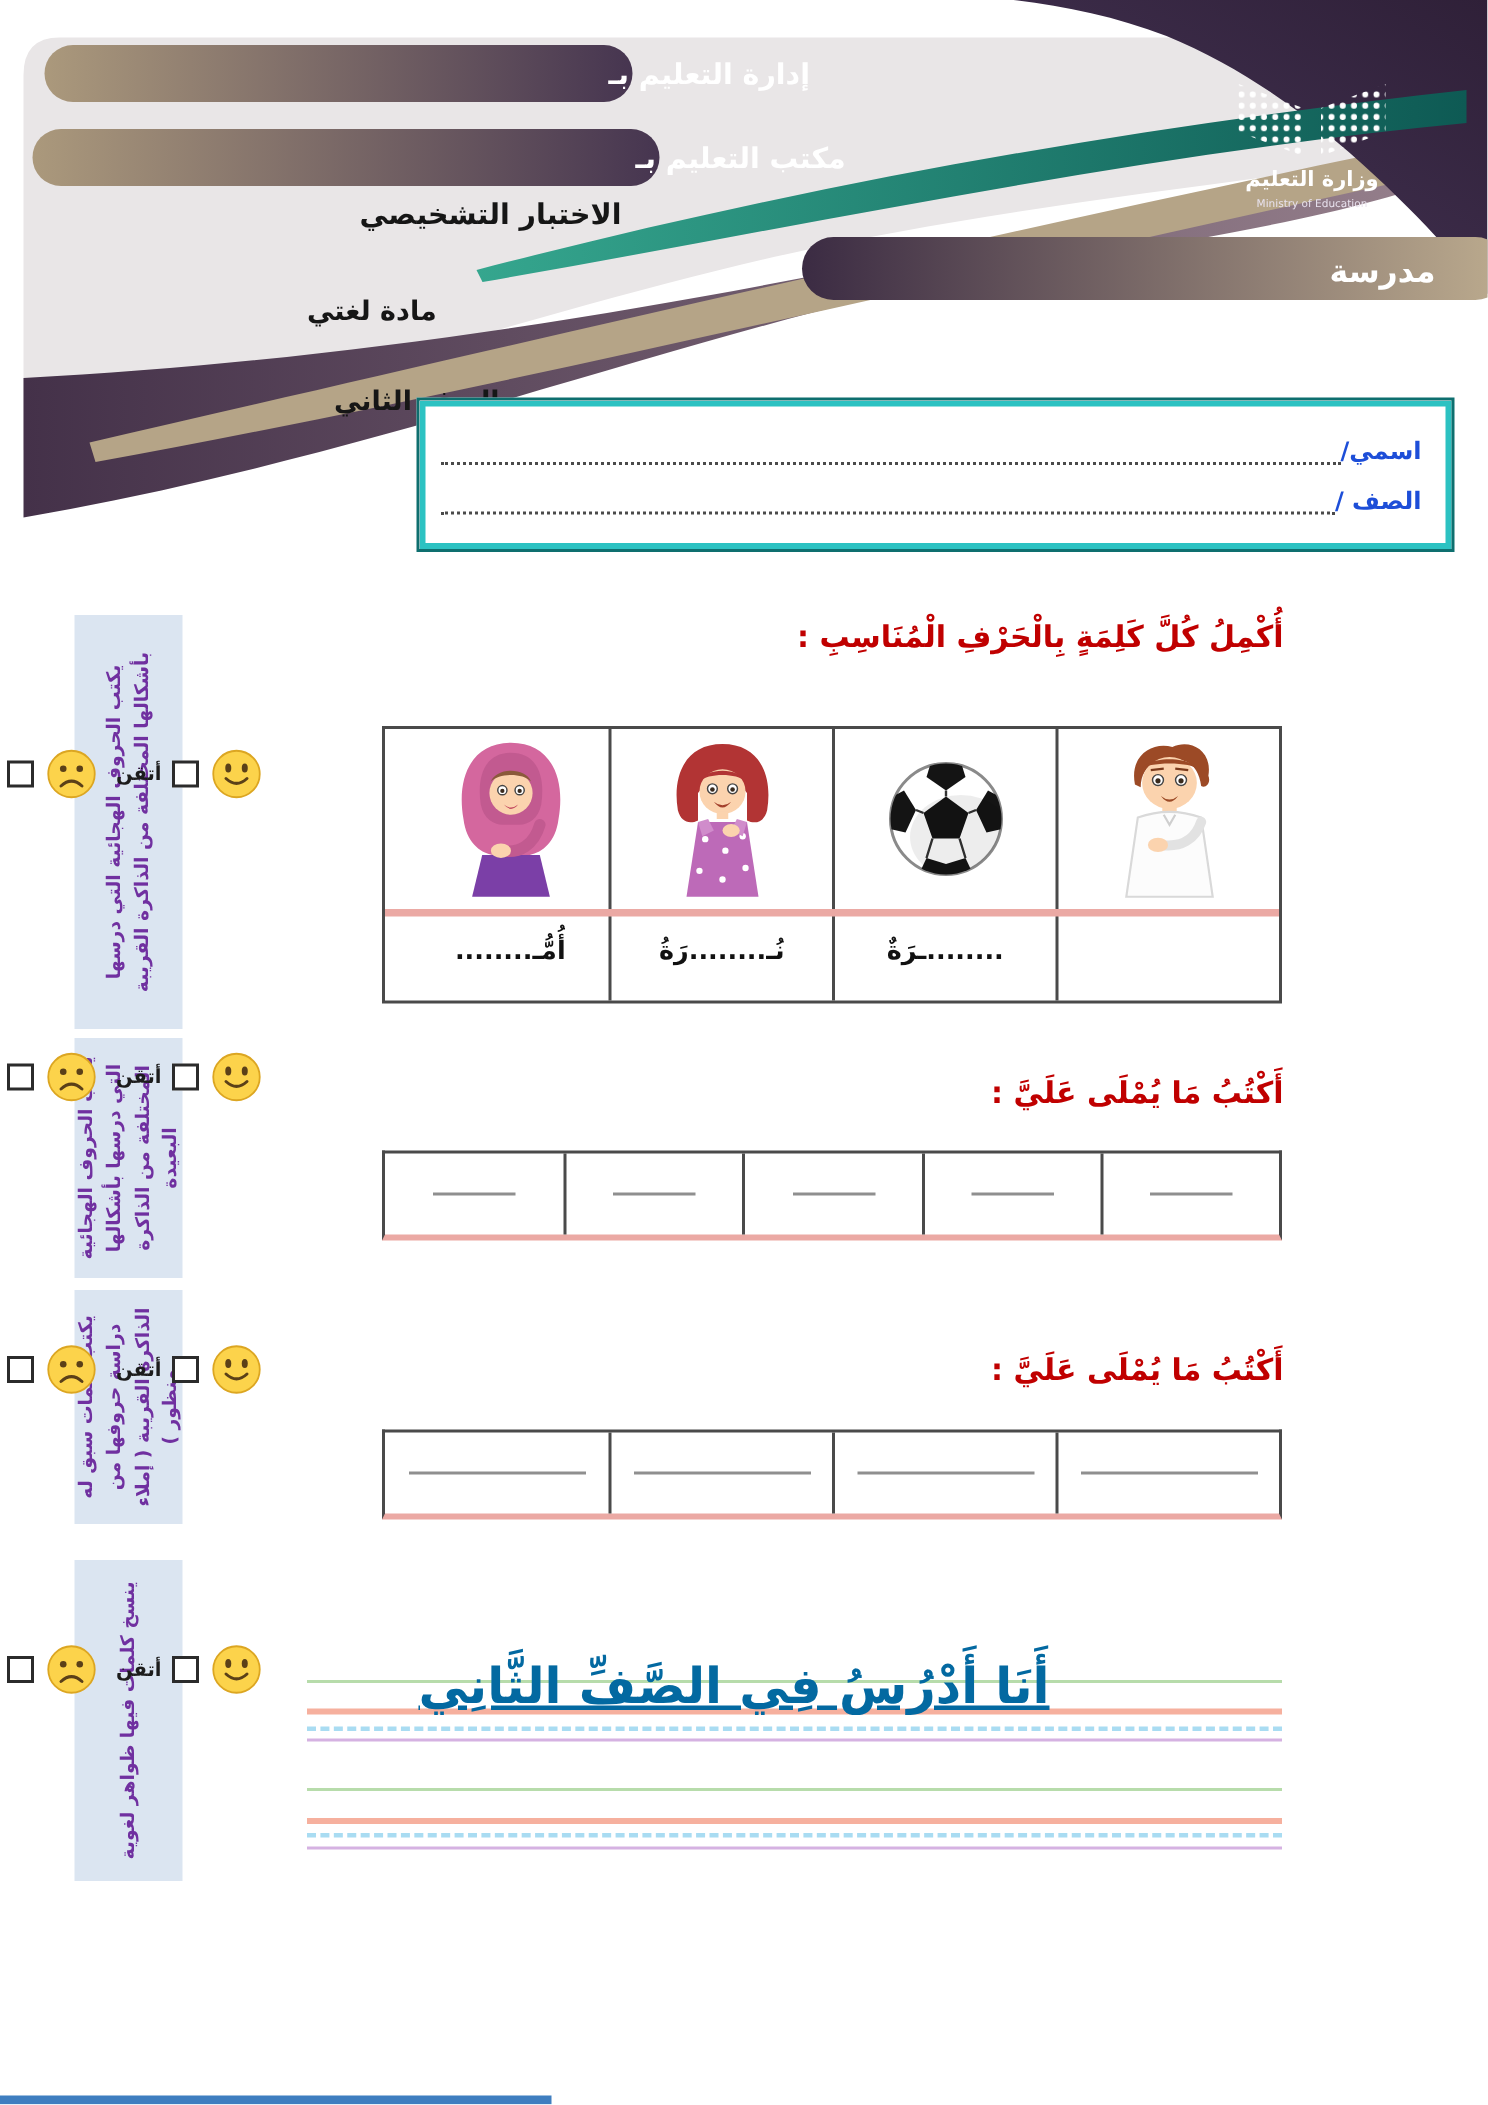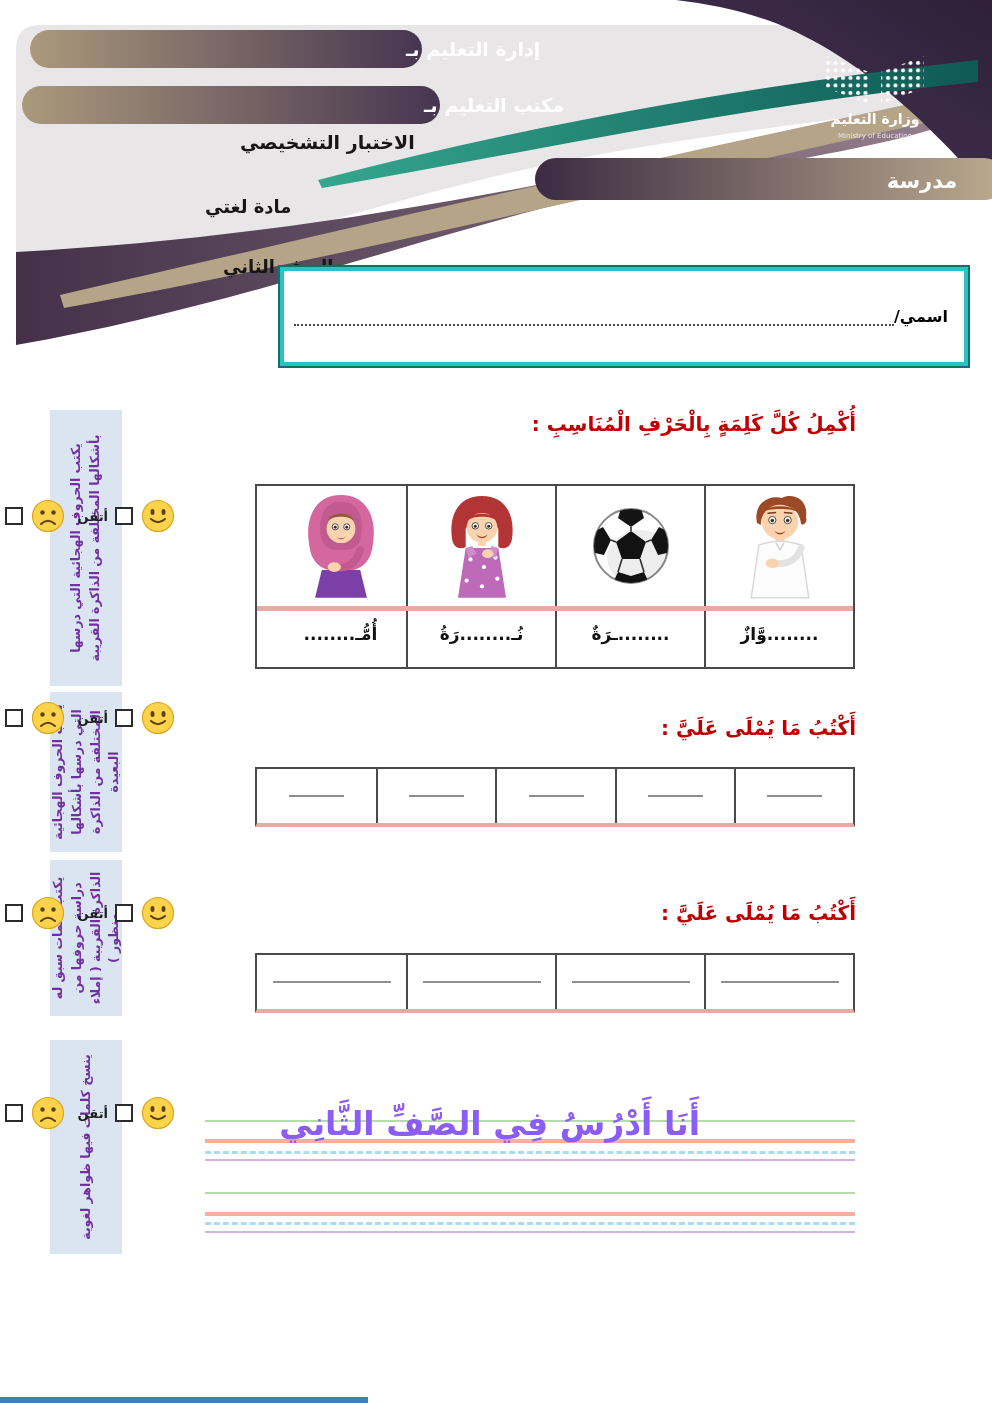--- a/index.html
+++ b/index.html
@@ -7,21 +7,21 @@
   #page{position:relative;width:992px;height:1403px;background:#fff;overflow:hidden;direction:rtl;}
 
   
   svg.hdr{position:absolute;top:0;left:0;width:992px;height:370px;}
 
   
   .namebox{position:absolute;top:265px;left:278px;width:692px;height:103px;
     border:2px solid #0e6f6f;box-shadow:inset 0 0 0 4px #2cc2c2;background:#fff;box-sizing:border-box;
     display:flex;flex-direction:column;justify-content:center;gap:14px;padding:6px 20px 6px 14px;}
   .nrow{display:flex;align-items:flex-end;direction:rtl;}
-  .nrow .lbl{font-weight:bold;font-size:16px;color:#000000;white-space:nowrap;}
+  .nrow .lbl{font-weight:bold;font-size:16px;color:#1d4ed8;white-space:nowrap;}
   .nrow .dots{flex:1;border-bottom:2px dotted #4a4a4a;height:14px;}
 
   
   .heading{position:absolute;right:136px;color:#c00000;font-weight:bold;font-size:20px;
     white-space:nowrap;direction:rtl;}
 
   
   .sideblock{position:absolute;left:50px;width:72px;background:#dbe5f1;}
   .siderot{position:absolute;top:50%;left:50%;transform:translate(-50%,-50%) rotate(-90deg);
     direction:rtl;text-align:center;color:#7030a0;font-weight:bold;font-size:12.5px;line-height:1.5;}
@@ -48,22 +48,22 @@
   .dcell{border-left:2px solid #4a4a4a;display:flex;align-items:center;justify-content:center;}
   .dcell:last-child{border-left:none;}
   .ansline{display:block;border-top:2px solid #8f8f8f;}
 
   
   .wline{position:absolute;left:205px;width:650px;}
   .lg{height:2px;background:#b7dcab;}
   .ls{height:4px;background:#f6b09e;}
   .lb{height:0;border-top:3px dashed #a9dcf2;background:none;}
   .lp{height:2px;background:#d5b2e2;}
-  .sentence{position:absolute;top:1104px;right:292px;font-size:33px;font-weight:bold;color:#8b5cf6;
-    direction:rtl;white-space:nowrap;line-height:40px;}
+  .sentence{position:absolute;top:1104px;right:292px;font-size:33px;font-weight:bold;color:#0369a1;
+    direction:rtl;white-space:nowrap;line-height:40px;text-decoration:underline;}
 
   .bottomstrip{position:absolute;left:0;bottom:0;width:368px;height:6px;background:#3f7ec0;}
 </style>
 </head>
 <body>
 
 <div id="page">
 
   <svg class="hdr" viewBox="0 0 992 370">
     <defs>
@@ -114,20 +114,24 @@
     <text x="424" y="112" text-anchor="end" fill="#ffffff" font-size="19" font-weight="bold">مكتب التعليم بـ</text>
 
     <text x="240" y="149" text-anchor="end" fill="#161616" font-size="19" font-weight="bold">الاختبار التشخيصي</text>
     <text x="205" y="213" text-anchor="end" fill="#161616" font-size="18" font-weight="bold">مادة لغتي</text>
     <text x="223" y="273" text-anchor="end" fill="#161616" font-size="18" font-weight="bold">الصف الثاني</text>
   </svg>
 
   <div class="namebox">
     <div class="nrow">
       <span class="lbl">اسمي/</span>
+      <span class="dots"></span>
+    </div>
+    <div class="nrow">
+      <span class="lbl">الصف /</span>
       <span class="dots"></span>
     </div>
   </div>
 
   <div class="sideblock" style="top:410px;height:276px;">
     <div class="siderot" style="width:262px;">يكتب الحروف الهجائية التي درسها بأشكالها المختلفة من الذاكرة القريبة</div>
   </div>
   <div class="sideblock" style="top:692px;height:160px;">
     <div class="siderot" style="width:154px;">يكتب الحروف الهجائية التي درسها بأشكالها المختلفة من الذاكرة البعيدة</div>
   </div>
@@ -250,21 +254,20 @@
           <path d="M37 22 L46 21" stroke="#7a3a1c" stroke-width="1.6"></path>
             <path d="M54 21 L63 22" stroke="#7a3a1c" stroke-width="1.6"></path>
           <path d="M44 40 Q50 45 56 40 Q50 48 44 40 Z" fill="#9c4a26"></path>
           <rect x="45" y="47" width="10" height="6" fill="#fbd3ae"></rect>
           <path d="M28 55 Q50 47 72 55 L80 110 L20 110 Z" fill="#fcfcfc" stroke="#d9d9d9" stroke-width="1.5"></path>
           <path d="M46 53 L50 60 L54 53" fill="none" stroke="#cfcfcf" stroke-width="1.5"></path>
           <path d="M72 58 C68 70 58 76 44 74" fill="none" stroke="#e2e2e2" stroke-width="7" stroke-linecap="round"></path>
           <ellipse cx="42" cy="74" rx="7" ry="5" fill="#fbd3ae"></ellipse>
         </svg>
       </div>
-      <div class="t1word">........وَّازٌ</div>
     </div>
 
     <div class="t1col">
       <div class="t1img">
         <svg width="100" height="100" viewBox="0 0 100 100">
           <defs>
               <clipPath id="bc">
                 <circle cx="50" cy="50" r="37"></circle>
               </clipPath>
             </defs>

